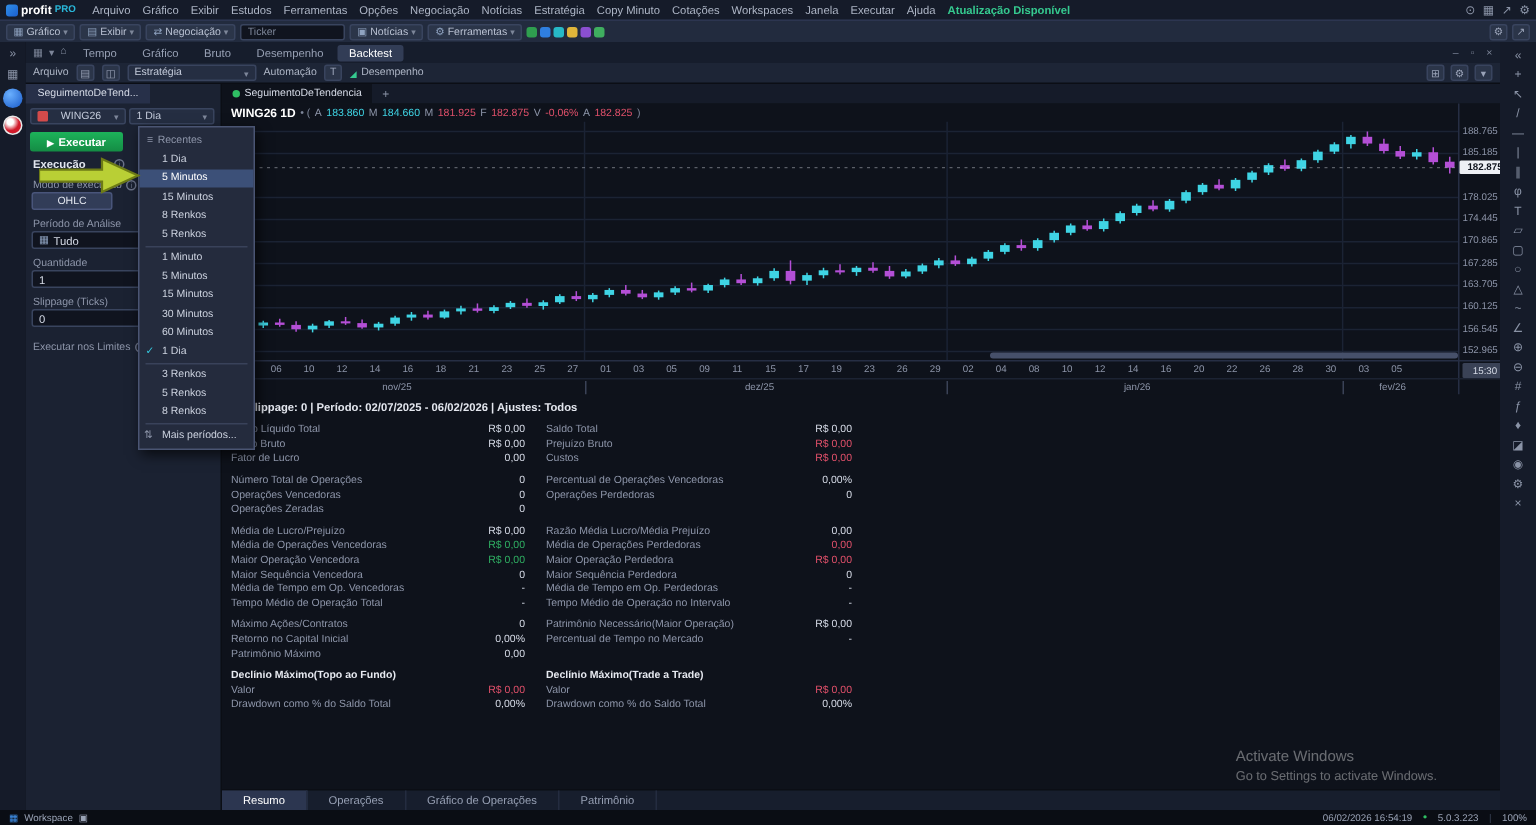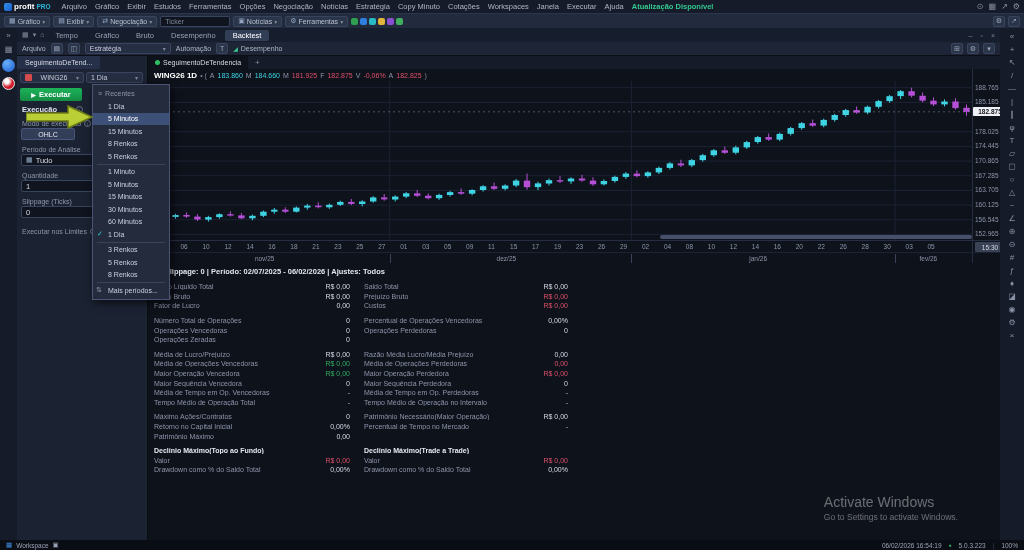--- a/index.html
+++ b/index.html
@@ -135,21 +135,21 @@
 
   
   .statusbar{position:absolute;left:0;right:0;bottom:0;height:10px;background:#0a0d14;display:flex;align-items:center;padding:0 6px;font-size:6.5px;color:#9aa3b6;gap:4px;z-index:30;}
   .sb-icon{font-size:6.5px;}
   .sb-icon.blue{color:#3f8fe8;}
   .sb-icon.green{color:#2fbf63;font-size:5px;}
   .sb-right{margin-left:auto;display:flex;gap:7px;align-items:center;}
   .sb-sep{color:#3a4257;}
 
   .watermark{position:absolute;right:66px;bottom:28px;color:rgba(255,255,255,.38);z-index:8;}
-  .wm1{font-size:14px;}
+  .wm1{font-size:10px;}
   .wm2{font-size:8.5px;margin-top:2px;}
 </style>
 </head>
 <body>
 
 <div class="app">
 
   <div class="menubar">
     <div class="logo">
       <span class="logo-mark"></span>
@@ -770,20 +770,26 @@
           <span class="v2 ">0,00%</span>
         </div>
       </div>
   </div>
 
   <div class="watermark">
     <div class="wm1">Activate Windows</div>
     <div class="wm2">Go to Settings to activate Windows.</div>
   </div>
 
+  <div class="bottom-tabs">
+      <div class="btab active">Resumo</div>
+      <div class="btab">Operações</div>
+      <div class="btab">Gráfico de Operações</div>
+      <div class="btab">Patrimônio</div>
+    </div>
 
   <div class="right-strip">
       <div class="rs-icon">«</div>
       <div class="rs-icon">+</div>
       <div class="rs-icon">↖</div>
       <div class="rs-icon">/</div>
       <div class="rs-icon">—</div>
       <div class="rs-icon">|</div>
       <div class="rs-icon">∥</div>
       <div class="rs-icon">φ</div>

